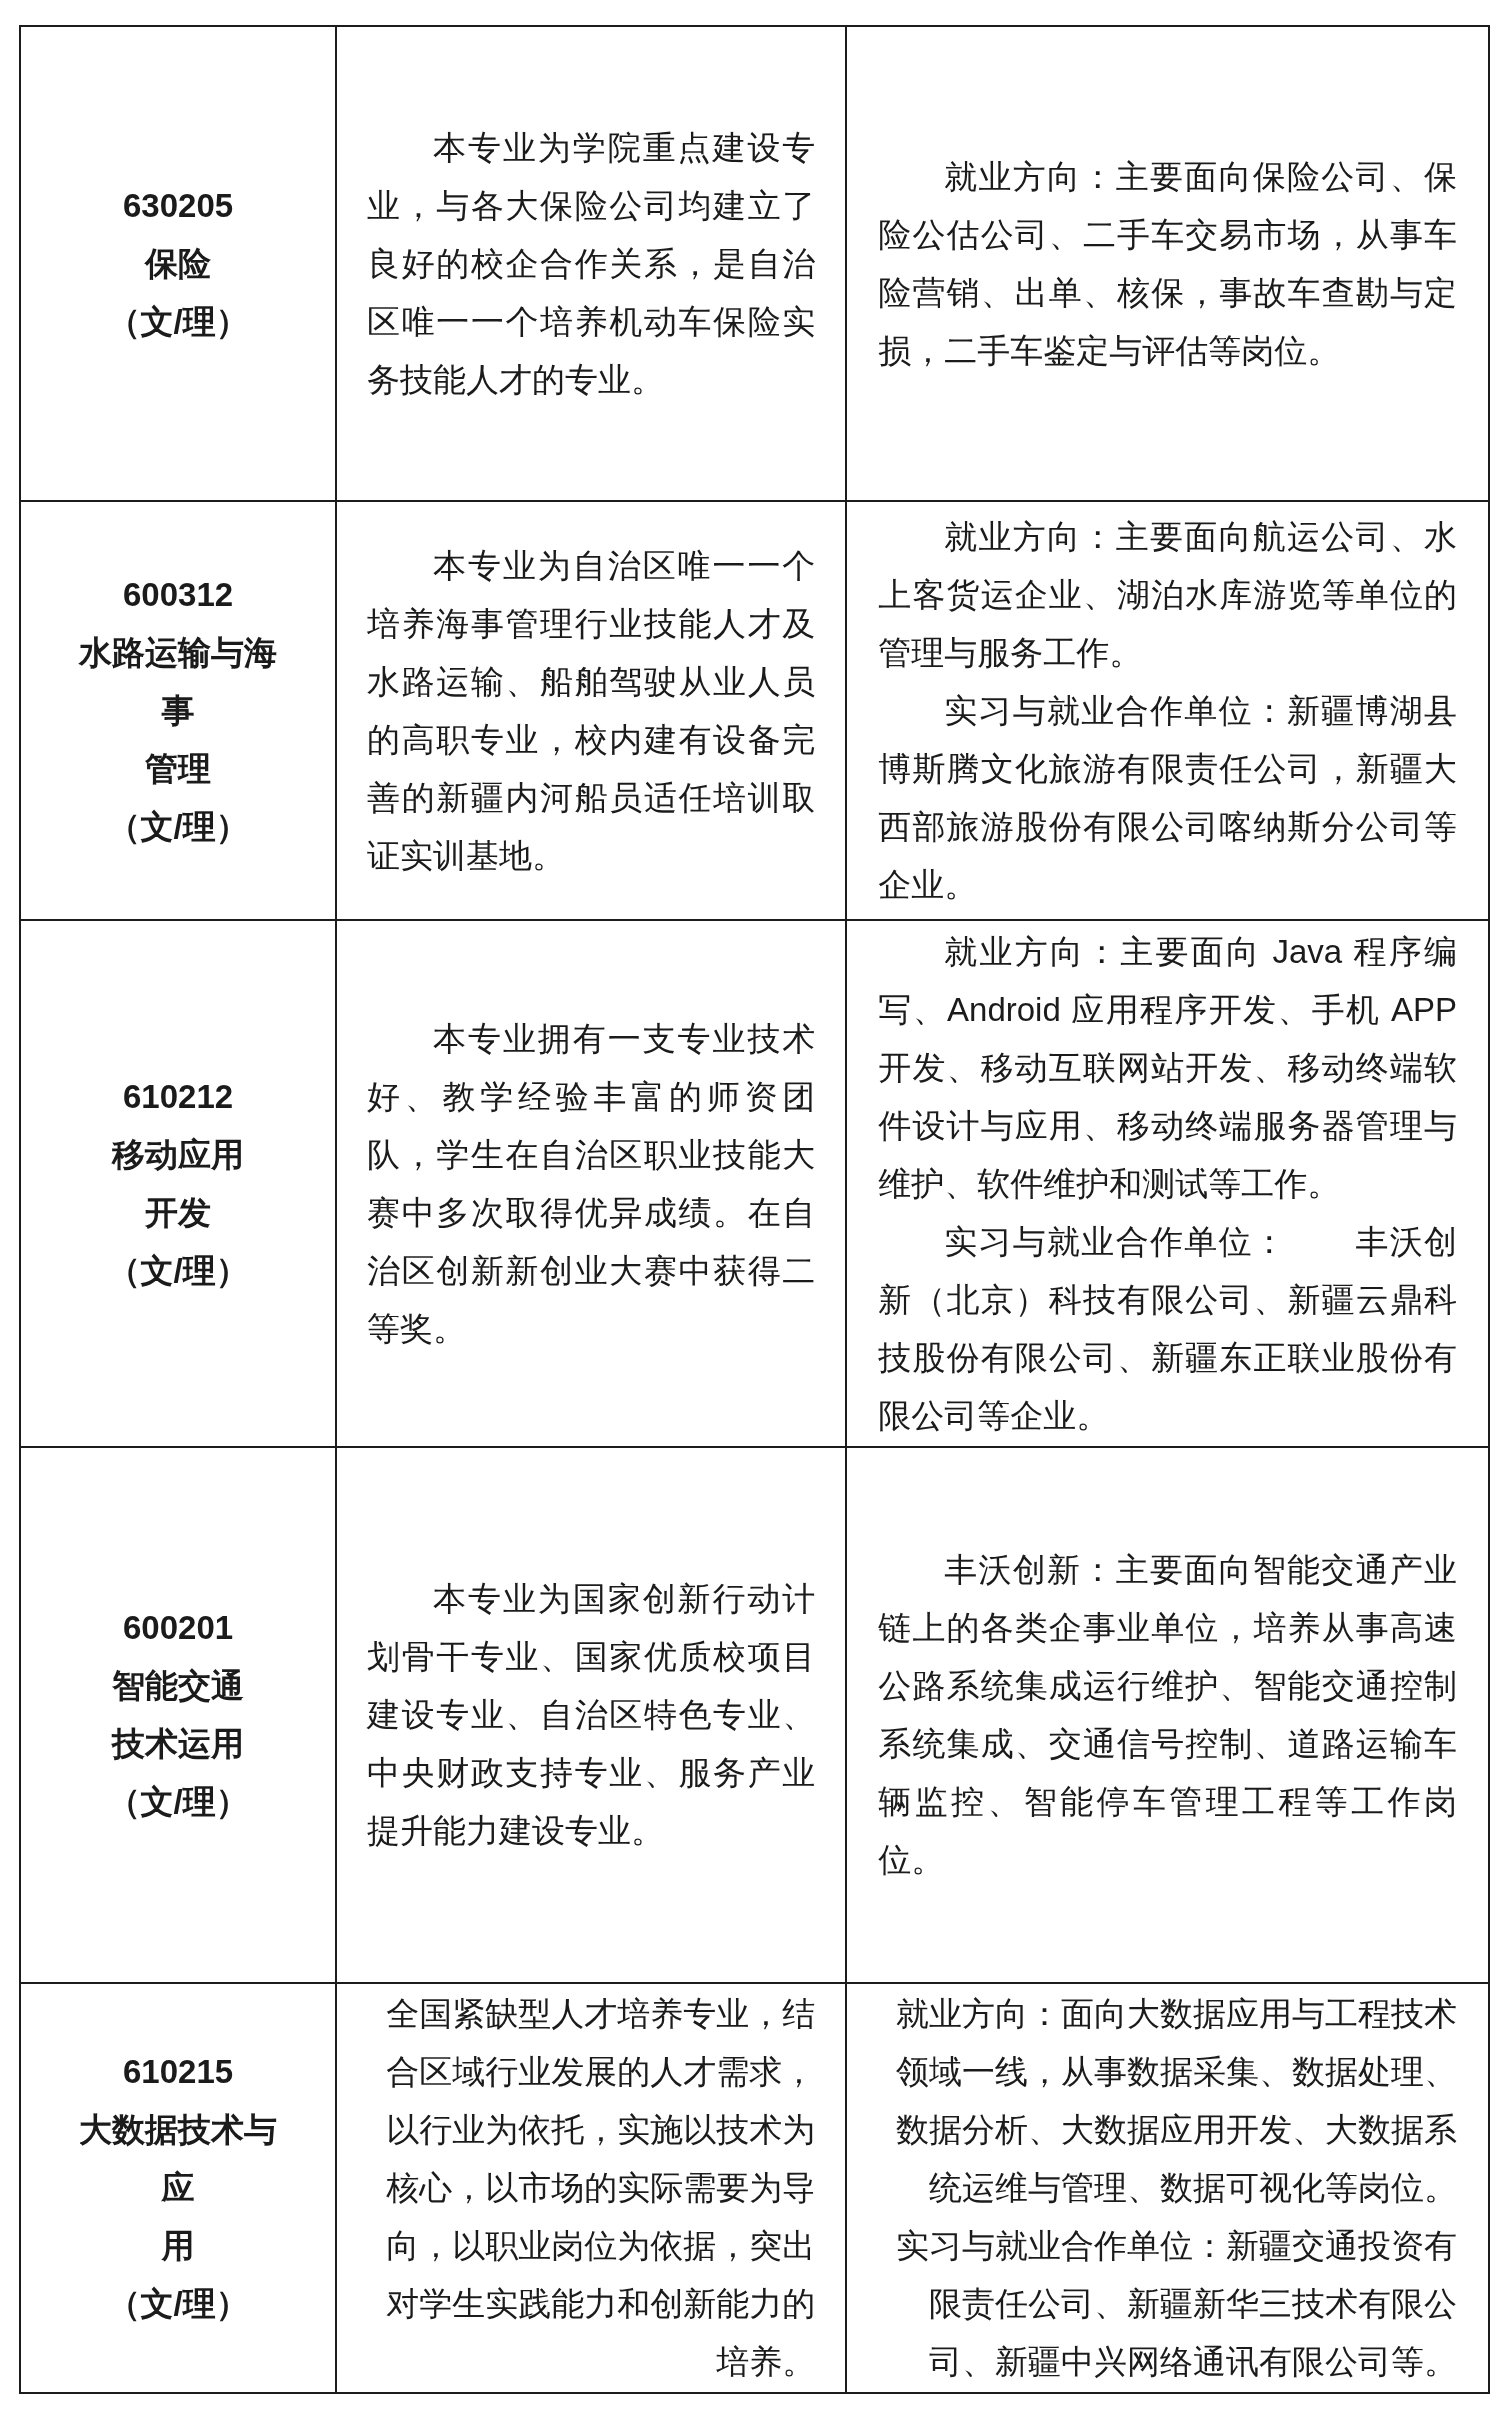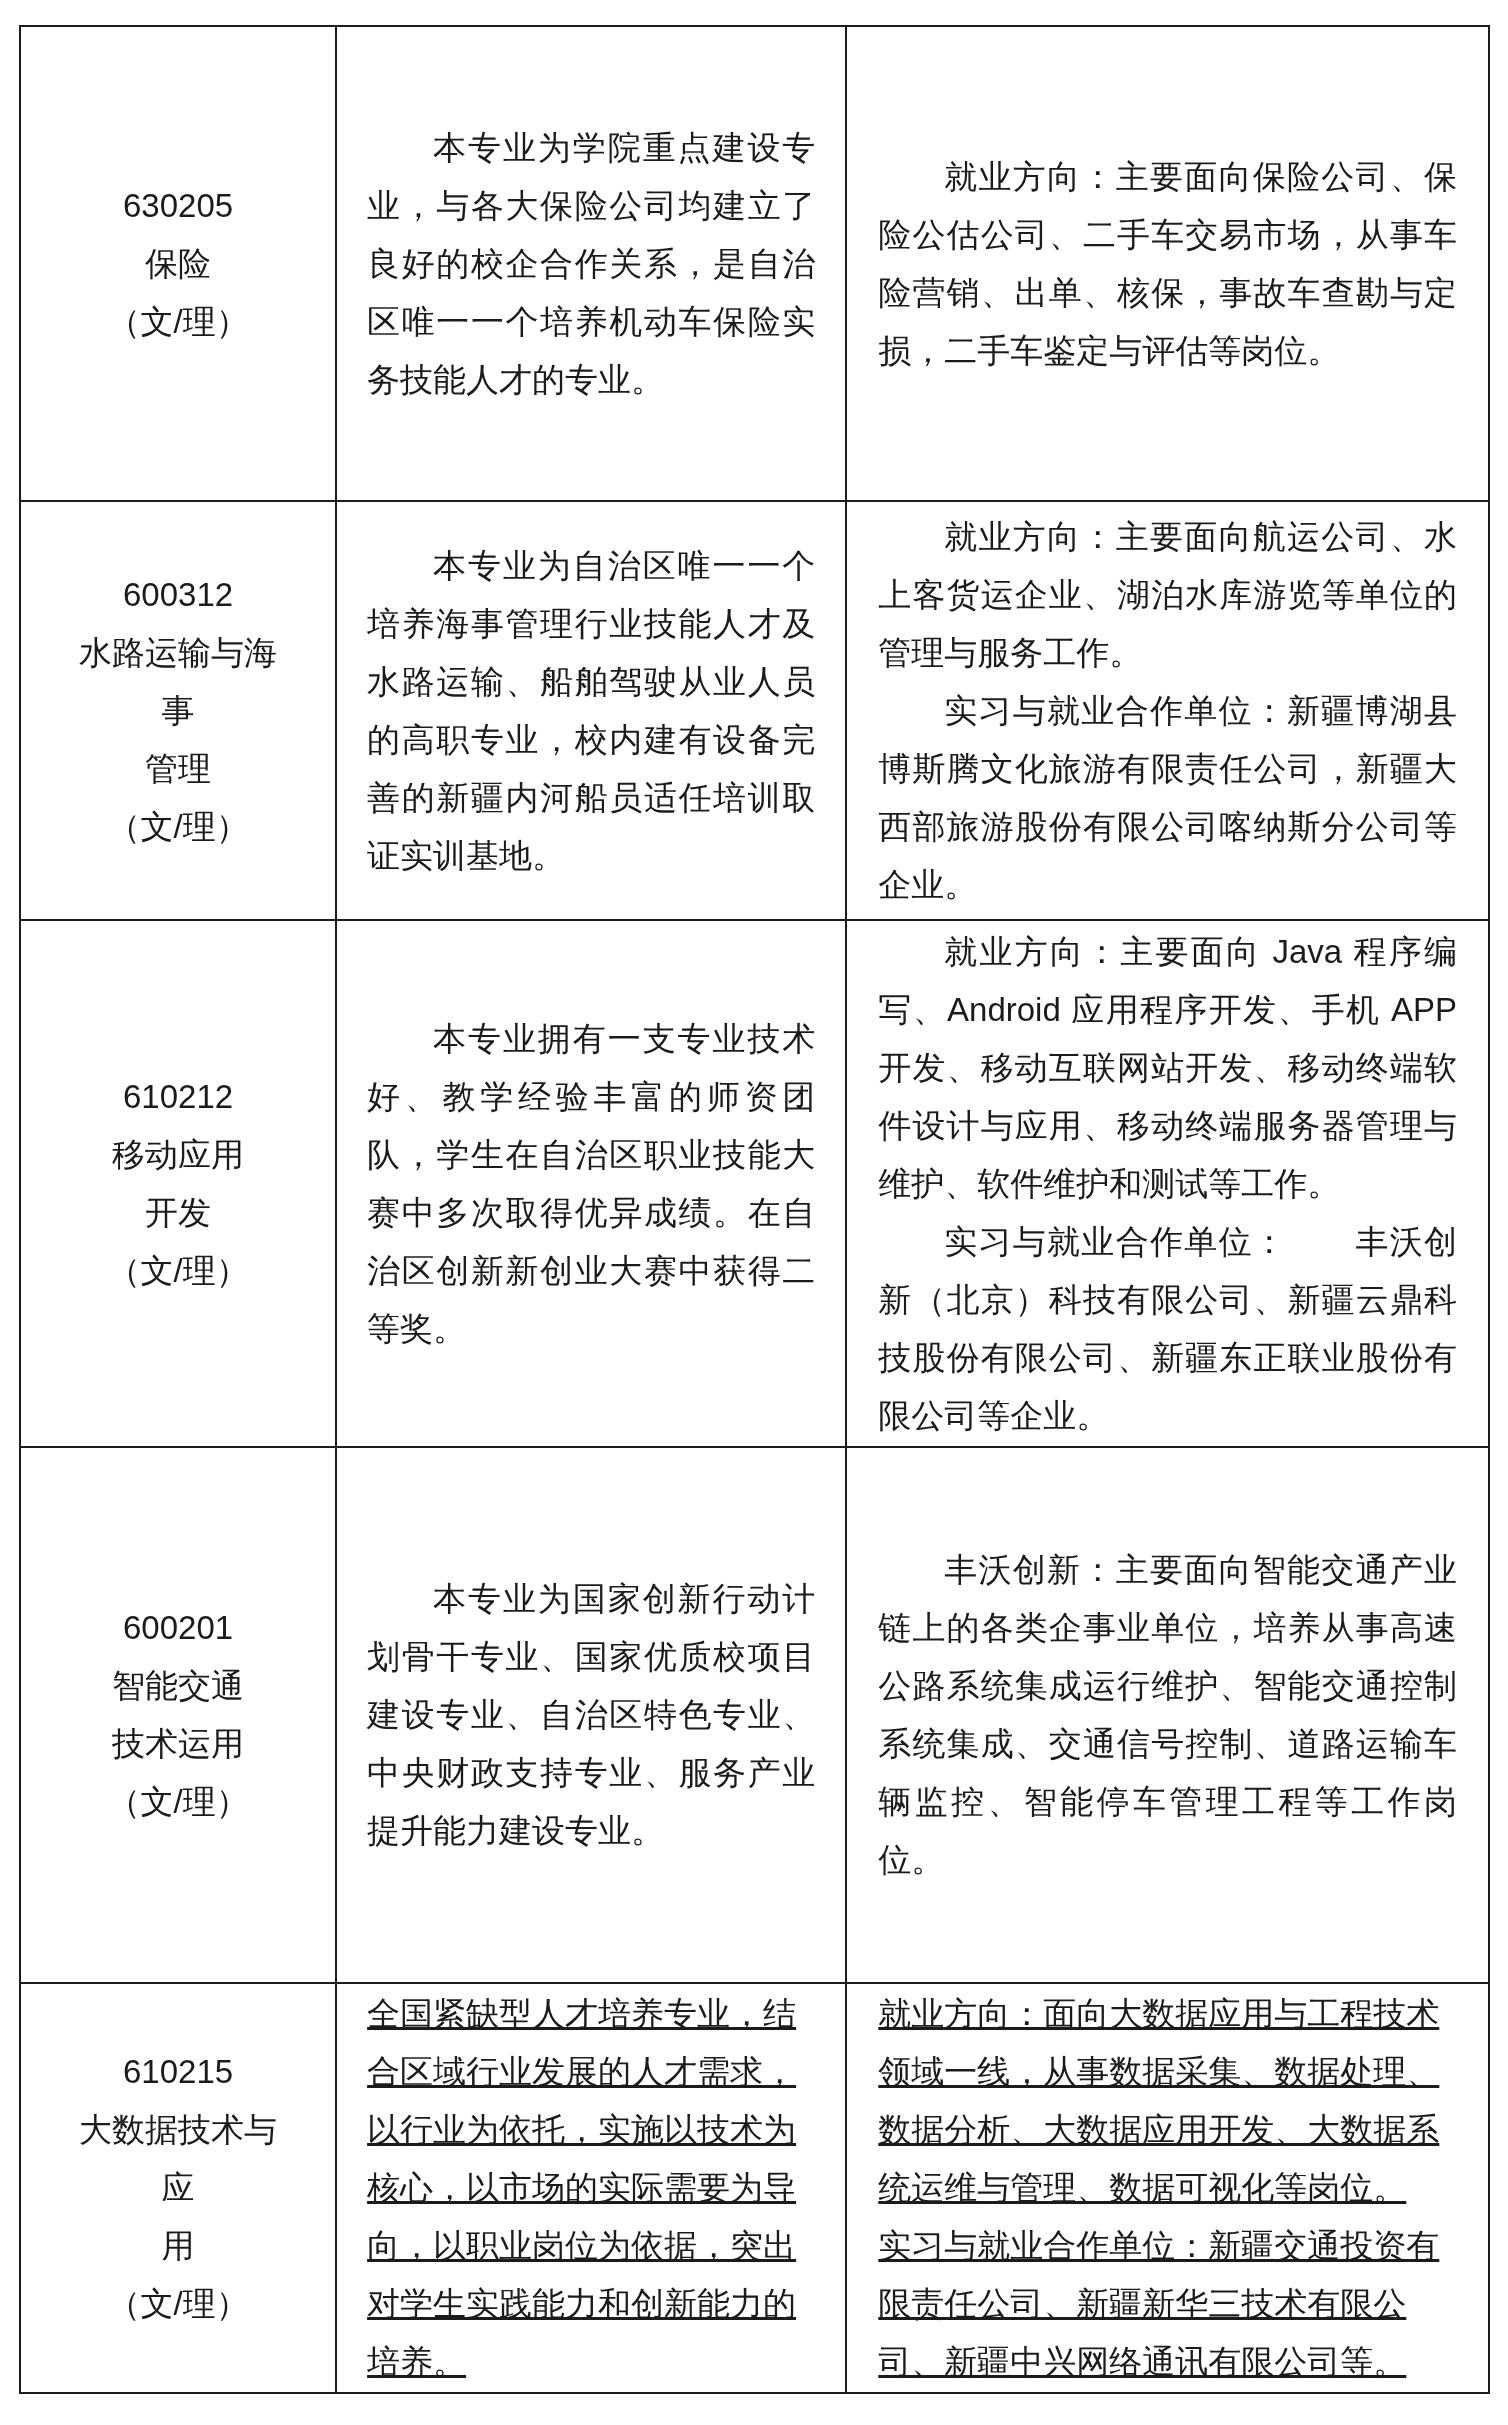--- a/index.html
+++ b/index.html
@@ -42,39 +42,39 @@
     justify-content: center;
     overflow: hidden;
     font-size: 33px;
     line-height: 58px;
   }
   .cell:last-child { border-right: none; }
   .c1 {
     width: 317px;
     text-align: center;
     padding: 0 45px;
+    font-weight: bold;
   }
   .c2 {
     width: 512px;
     padding: 0 30px;
   }
   .c3 {
     width: 643px;
     padding: 0 31px;
   }
   .para {
     margin: 0;
     text-align: justify;
     text-justify: inter-ideograph;
   }
   .para.indent { text-indent: 2em; }
   .para.centered {
-    text-align: left;
+    text-align: right;
     text-indent: 0;
-    text-decoration: underline;
   }
   .gap-above { margin-top: 58px; }
   .c1-line:empty { display: none; }
 </style>
 </head>
 <body>
 
 <div class="majors-table">
 
   <div class="t-row r1">

